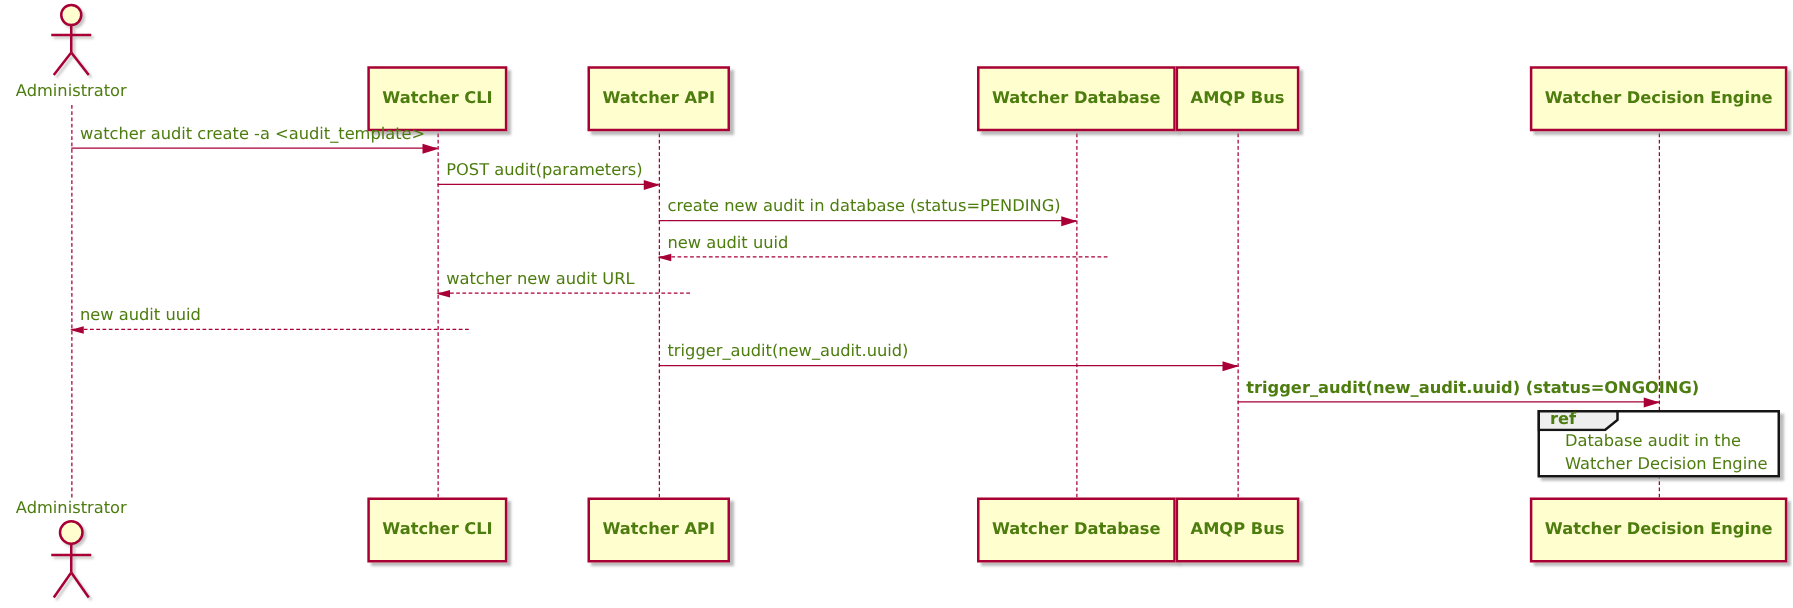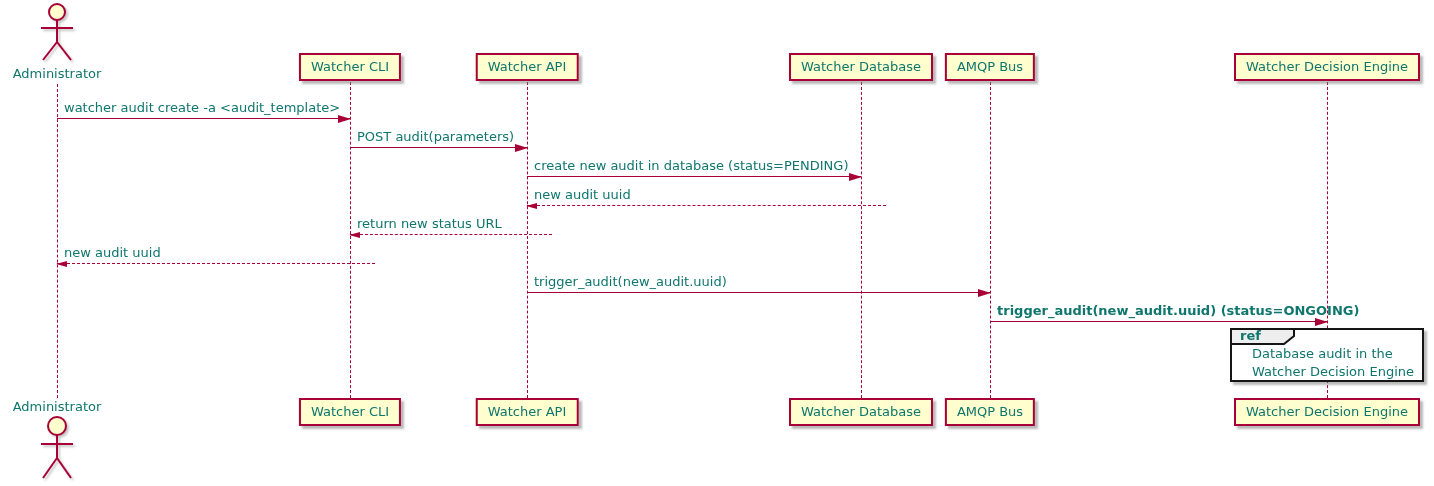--- a/index.html
+++ b/index.html
@@ -1,28 +1,29 @@
 <!DOCTYPE html>
 <html><head>
 <meta charset="utf-8">
 <style>
   html,body { margin:0; padding:0; background:#ffffff; }
   .stage {
     position:relative; width:1434px; height:486px; overflow:hidden;
-    background:#ffffff; color:#0f766e;
+    background:#ffffff; color:#4d7c0f;
     font-family:"DejaVu Sans","Liberation Sans",sans-serif; font-size:13px;
   }
   .lifeline {
     position:absolute; width:0; border-left:1px dashed #A80036;
   }
   .pbox {
     position:absolute; transform:translateX(-50%);
     background:#FEFECE; border:2px solid #A80036;
-    padding:4px 10px; white-space:nowrap; line-height:16px;
+    padding:16px 10px; white-space:nowrap; line-height:16px;
     box-shadow:3px 3px 2px rgba(130,130,130,0.55);
+    font-weight:bold;
   }
   .actor-label {
     position:absolute; transform:translateX(-50%); white-space:nowrap; line-height:15px;
   }
   .actor-svg { position:absolute; filter:drop-shadow(2.5px 2.5px 1px rgba(140,140,140,0.5)); }
   .message { position:absolute; height:19px; border-bottom:1px solid #A80036;text-align:center; }
   .message.dashed { border-bottom:1px dashed #A80036;padding-left:25px; }
   .mlabel { position:absolute; left:7px; bottom:3px; white-space:nowrap; line-height:14px; }
   .ah { position:absolute; width:0; height:0; bottom:-5px;
         border-top:4.5px solid transparent; border-bottom:4.5px solid transparent; }
@@ -76,21 +77,21 @@
   </div>
   <div class="message solid" style="left:350px; top:128px; width:177px;">
     <span class="mlabel">POST audit(parameters)</span>
     <span class="ah right"></span>
   </div>
   <div class="message dashed" style="left:527px; top:186px; width:334px;">
     <span class="mlabel">new audit uuid</span>
     <span class="ah left"></span>
   </div>
   <div class="message dashed" style="left:350px; top:215px; width:177px;">
-    <span class="mlabel">return new status URL</span>
+    <span class="mlabel">watcher new audit URL</span>
     <span class="ah left"></span>
   </div>
   <div class="message dashed" style="left:57px; top:244px; width:293px;">
     <span class="mlabel">new audit uuid</span>
     <span class="ah left"></span>
   </div>
   <div class="message solid" style="left:527px; top:273px; width:463px;">
     <span class="mlabel">trigger_audit(new_audit.uuid)</span>
     <span class="ah right"></span>
   </div>

